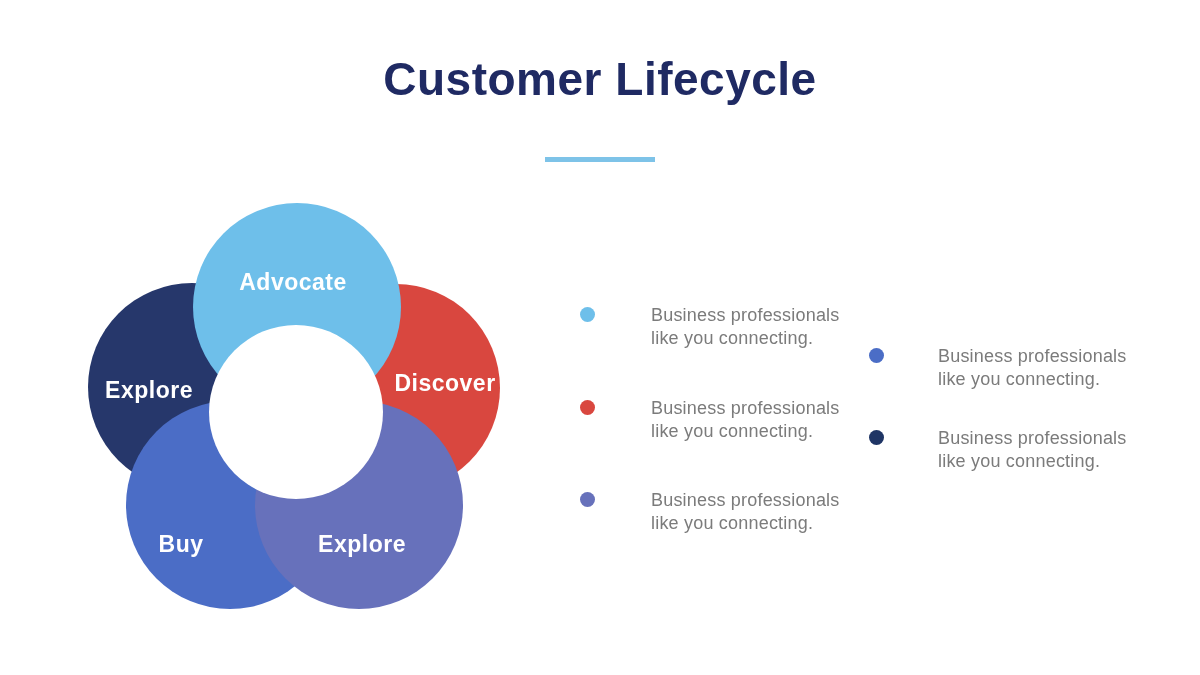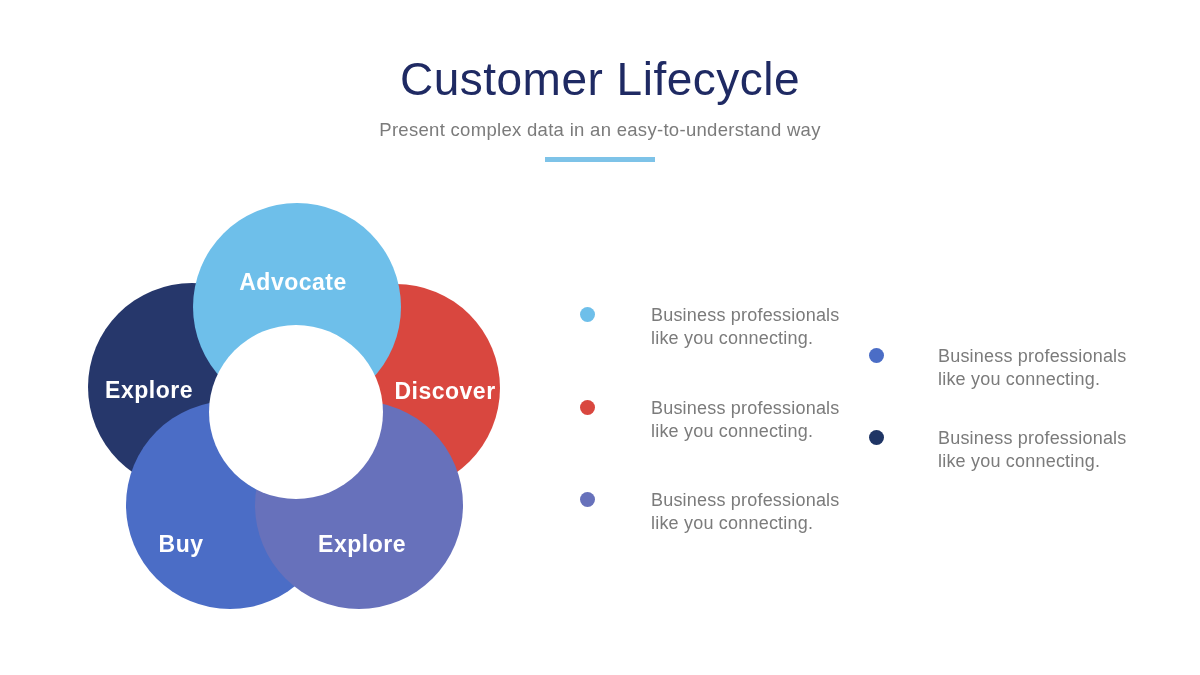--- a/index.html
+++ b/index.html
@@ -12,21 +12,21 @@
   .slide {
     position: relative;
     width: 1200px; height: 675px;
     background: #ffffff;
   }
 
   
   .title {
     position: absolute; top: 52px; left: 0; right: 0;
     margin: 0; text-align: center;
-    font-size: 46px; font-weight: 400; letter-spacing: 0.5px;
+    font-size: 46px; font-weight: 700; letter-spacing: 0.5px;
     color: #1F2A63;
   }
   .subtitle {
     position: absolute; top: 119px; left: 0; right: 0;
     margin: 0; text-align: center;
     font-size: 18.5px; font-weight: 400; letter-spacing: 0.3px;
     color: #7B7B7B;
   }
   .underline {
     position: absolute; top: 157px; left: 545px;
@@ -51,21 +51,21 @@
     width: 174px; height: 174px;
     background: #ffffff;
   }
   .clabel {
     position: absolute; z-index: 7;
     transform: translate(-50%, -50%);
     color: #ffffff; font-size: 23px; font-weight: 700;
     letter-spacing: 0.5px; white-space: nowrap;
   }
   .l-advocate     { left: 293px; top: 282px; }
-  .l-discover     { left: 445px; top: 391px; }
+  .l-discover     { left: 445px; top: 383px; }
   .l-explore-left { left: 149px; top: 390px; }
   .l-buy          { left: 181px; top: 544px; }
   .l-explore-br   { left: 362px; top: 544px; }
 
   
   .legend-item {
     position: absolute;
     display: flex; align-items: flex-start; gap: 35px;
   }
   .legend-dot {
@@ -85,21 +85,20 @@
   .li-1c { left: 580px; top: 489px; }
   .li-2a { left: 869px; top: 345px; }
   .li-2b { left: 869px; top: 427px; }
 </style>
 </head>
 <body>
 
 <div class="slide">
 
   <h1 class="title" style="color: rgb(31, 42, 99);">Customer Lifecycle</h1>
-  <p class="subtitle" style="color: rgb(123, 123, 123);">Present complex data in an easy-to-understand way</p>
   <div class="underline" style="background-color: rgb(126, 195, 232);"></div>
 
   <div class="diagram">
     <div class="circle c-explore-left" style="background-color: rgb(38, 55, 107);"></div>
     <div class="circle c-discover" style="background-color: rgb(217, 71, 63);"></div>
     <div class="circle c-advocate" style="background-color: rgb(110, 191, 234);"></div>
     <div class="circle c-buy" style="background-color: rgb(75, 109, 198);"></div>
     <div class="circle c-explore-br" style="background-color: rgb(103, 113, 187);"></div>
     <div class="circle c-center" style="background-color: rgb(255, 255, 255);"></div>
 

